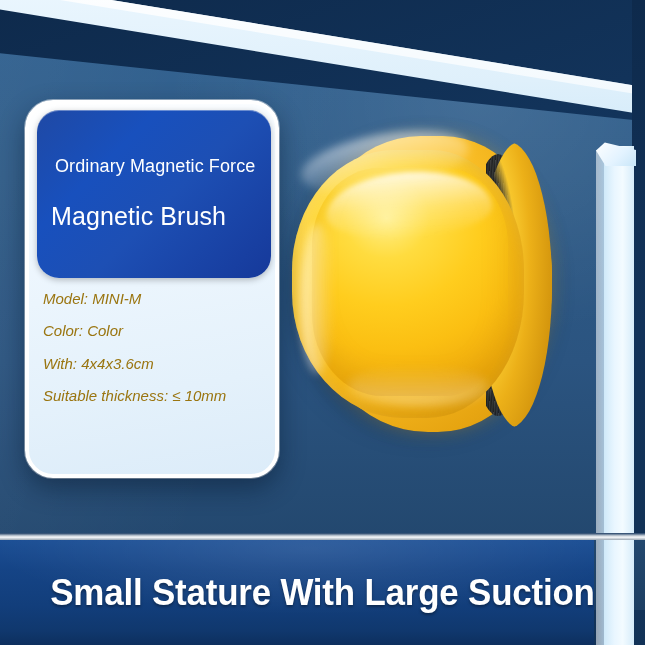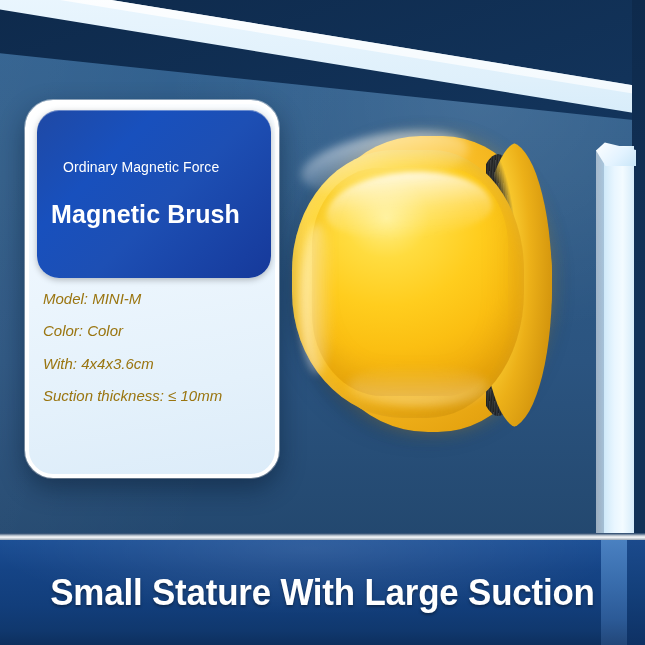--- a/index.html
+++ b/index.html
@@ -158,43 +158,43 @@
   .card-head{
     position:absolute;left:8px;top:6px;width:234px;height:168px;
     border-radius:22px;
     background:linear-gradient(135deg,#1f49a5 0%,#1850bd 30%,#1d4fb4 55%,#16399a 100%);
     box-shadow:inset 0 1px 0 rgba(255,255,255,.35), 0 2px 6px rgba(0,0,0,.25);
     box-sizing:border-box;
     padding:0 14px;
     display:flex;flex-direction:column;justify-content:center;
   }
   .card-kicker{
-    color:#ffffff;font-size:14px;font-weight:400;letter-spacing:.1px;
-    margin:0 0 26px 12px;line-height:1.1;
+    color:#ffffff;font-size:18px;font-weight:400;letter-spacing:.1px;
+    margin:0 0 26px 4px;line-height:1.1;
   }
   .card-title{
-    color:#ffffff;font-size:25px;font-weight:700;letter-spacing:.1px;
+    color:#ffffff;font-size:25px;font-weight:400;letter-spacing:.1px;
     margin:0;line-height:1.1;
   }
   .spec-list{
     position:absolute;left:14px;top:186px;width:230px;
     display:flex;flex-direction:column;gap:15px;font-style:italic;
   }
   .spec-item{
     color:#9a7510;font-size:15px;font-weight:400;line-height:1.15;
     white-space:nowrap;
   }
 
   
   .banner-sep{
     position:absolute;left:0;top:533px;width:645px;height:7px;
     background:linear-gradient(180deg,#1b3c63 0%,#cfd6dd 42%,#f2f5f8 62%,#9aa6b2 100%);
   }
   .banner{
-    position:absolute;left:0;top:540px;width:645px;height:105px;
+    position:absolute;left:0;top:540px;width:594px;height:105px;
     background:linear-gradient(180deg,#1b4f96 0%,#154485 26%,#123f7c 60%,#0f3straight 61%,#0e3straight 62%,#10386f 85%,#0d2f5f 100%);
     background:linear-gradient(180deg,#1c4f95 0%,#154486 28%,#123e7b 62%,#10386e 86%,#0d2f5e 100%);
     overflow:hidden;
   }
   .banner-band{
     position:absolute;left:601px;top:0;width:26px;height:105px;
     background:linear-gradient(180deg,#4f86c6 0%,#3d72b2 40%,#2f5e9b 75%,#24497c 100%);
     opacity:.9;
   }
   .banner-band2{
@@ -247,21 +247,21 @@
 
   <div class="card">
     <div class="card-head">
       <p class="card-kicker">Ordinary Magnetic Force</p>
       <p class="card-title">Magnetic Brush</p>
     </div>
     <div class="spec-list">
       <div class="spec-item">Model: MINI-M</div>
       <div class="spec-item">Color: Color</div>
       <div class="spec-item">With: 4x4x3.6cm</div>
-      <div class="spec-item">Suction thickness: ≤ 10mm</div>
+      <div class="spec-item">Suitable thickness: ≤ 10mm</div>
     </div>
   </div>
 
   <div class="banner-sep"></div>
   <div class="banner">
     <div class="banner-sheen"></div>
     <div class="banner-band"></div>
     <div class="banner-band2"></div>
     <div class="banner-text">Small Stature With Large Suction</div>
   </div>

